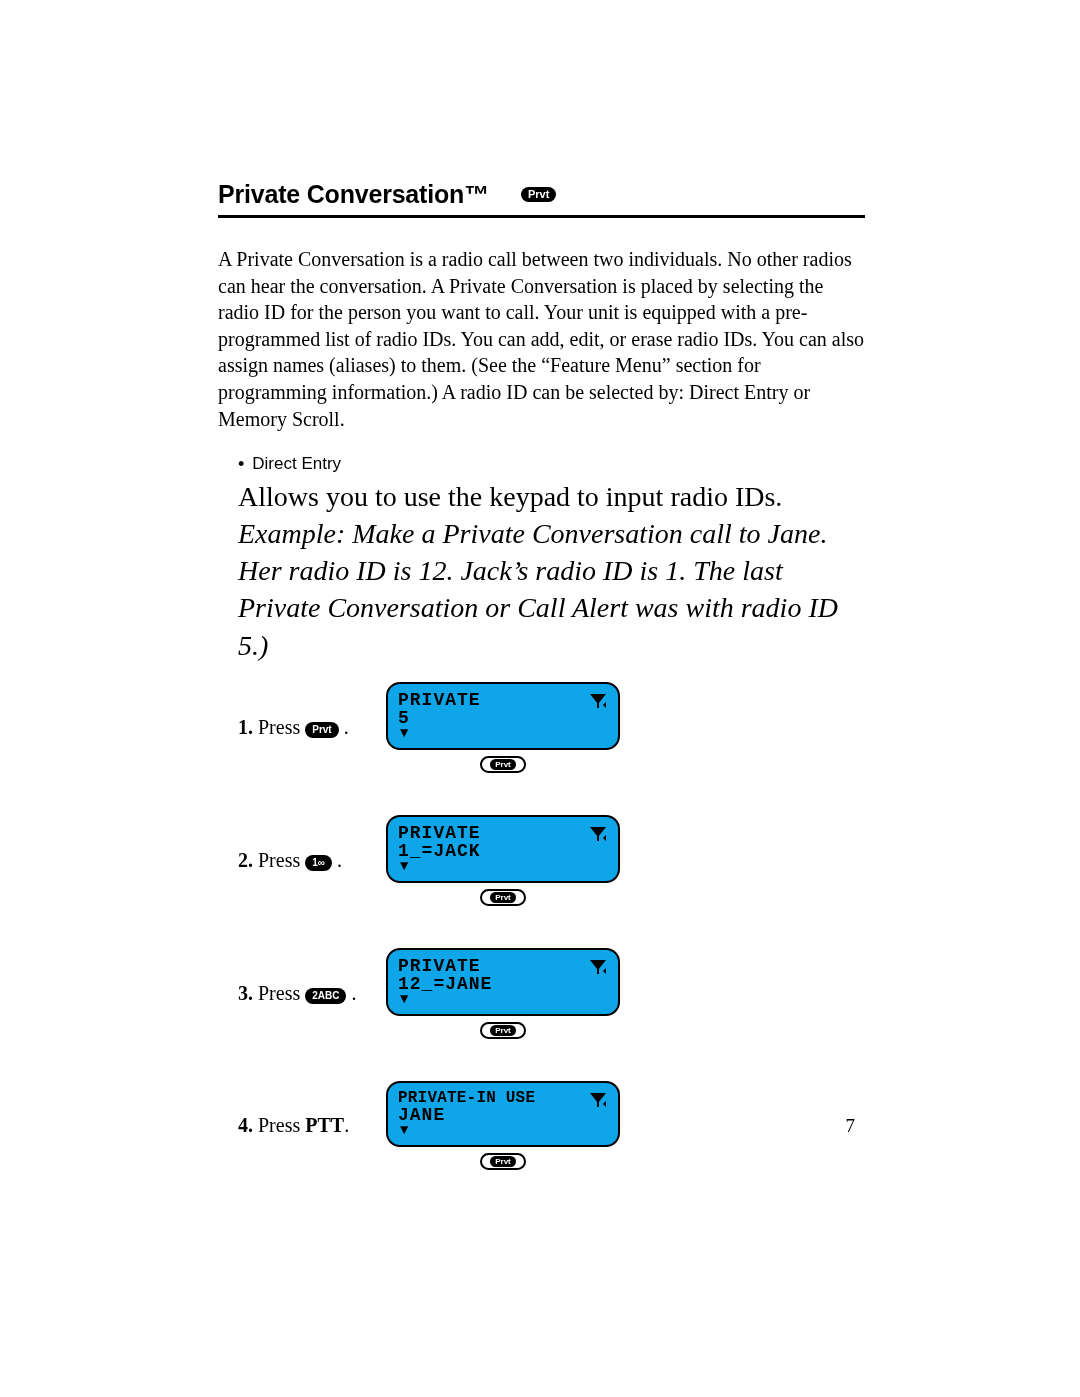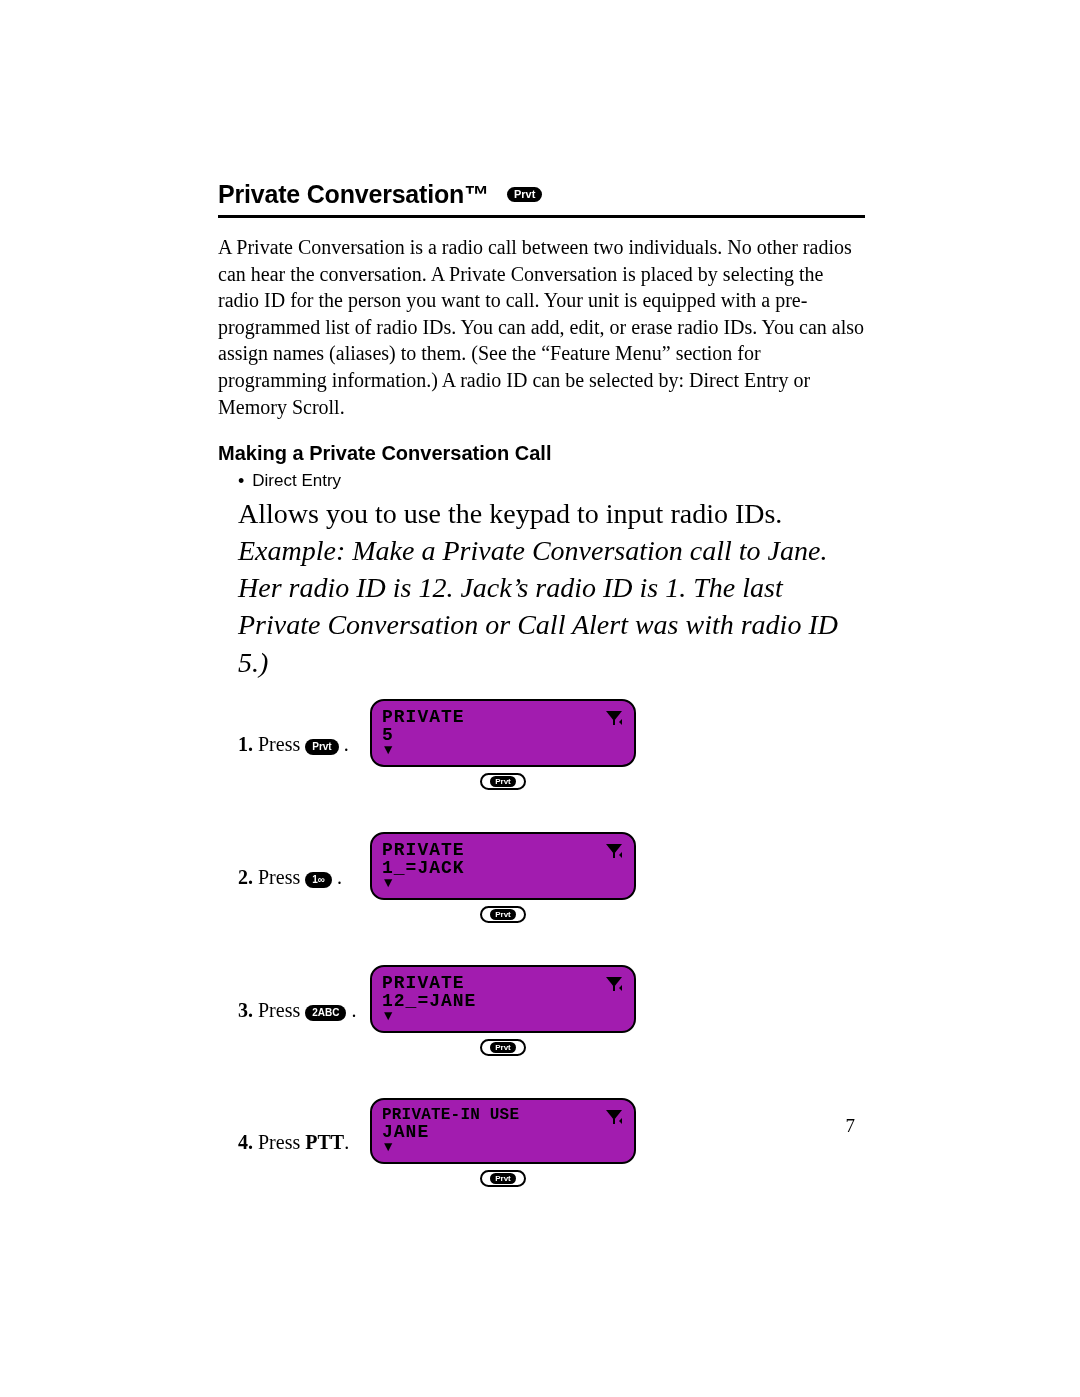--- a/index.html
+++ b/index.html
@@ -12,24 +12,24 @@
   .page {
     width: 1080px;
     height: 1397px;
     position: relative;
     box-sizing: border-box;
     padding: 180px 215px 0 218px;
   }
   .section-title-row {
     display: flex;
     align-items: center;
-    gap: 18px;
+    gap: 32px;
     border-bottom: 3px solid #000;
     padding-bottom: 6px;
-    margin-bottom: 16px;
+    margin-bottom: 28px;
   }
   .section-title {
     font-family: Arial, Helvetica, sans-serif;
     font-weight: bold;
     font-size: 25px;
     letter-spacing: -0.2px;
   }
   .prvt-badge {
     display: inline-flex;
     align-items: center;
@@ -116,25 +116,25 @@
   }
 
   
   .lcd-wrap {
     display: flex;
     flex-direction: column;
     align-items: center;
     gap: 6px;
   }
   .lcd {
-    width: 266px;
+    width: 234px;
     box-sizing: border-box;
     border: 2px solid #000;
     border-radius: 14px;
-    background: #a21caf;
+    background: #0ea5e9;
     padding: 6px 10px 8px 10px;
     position: relative;
     font-family: "Courier New", Courier, monospace;
     font-weight: bold;
   }
   .lcd .line1 {
     font-size: 18px;
     letter-spacing: 1px;
   }
   .lcd .line2 {
@@ -195,21 +195,20 @@
 
 <div class="page">
 
   <div class="section-title-row">
     <span class="section-title">Private Conversation™</span>
     <span class="prvt-badge">Prvt</span>
   </div>
 
   <div class="intro">A Private Conversation is a radio call between two individuals. No other radios can hear the conversation. A Private Conversation is placed by selecting the radio ID for the person you want to call. Your unit is equipped with a pre-programmed list of radio IDs. You can add, edit, or erase radio IDs. You can also assign names (aliases) to them. (See the “Feature Menu” section for programming information.) A radio ID can be selected by: Direct Entry or Memory Scroll.</div>
 
-  <div class="subheading">Making a Private Conversation Call</div>
 
   <div class="bullet-row">
     <span class="bullet-dot">•</span>
     <span class="bullet-label">Direct Entry</span>
   </div>
   <div class="bullet-body">
     <span>Allows you to use the keypad to input radio IDs. </span><span class="italic">Example: Make a Private Conversation call to Jane. Her radio ID is 12. Jack’s radio ID is 1. The last Private Conversation or Call Alert was with radio ID 5.)</span>
   </div>
 
   <div class="steps">

